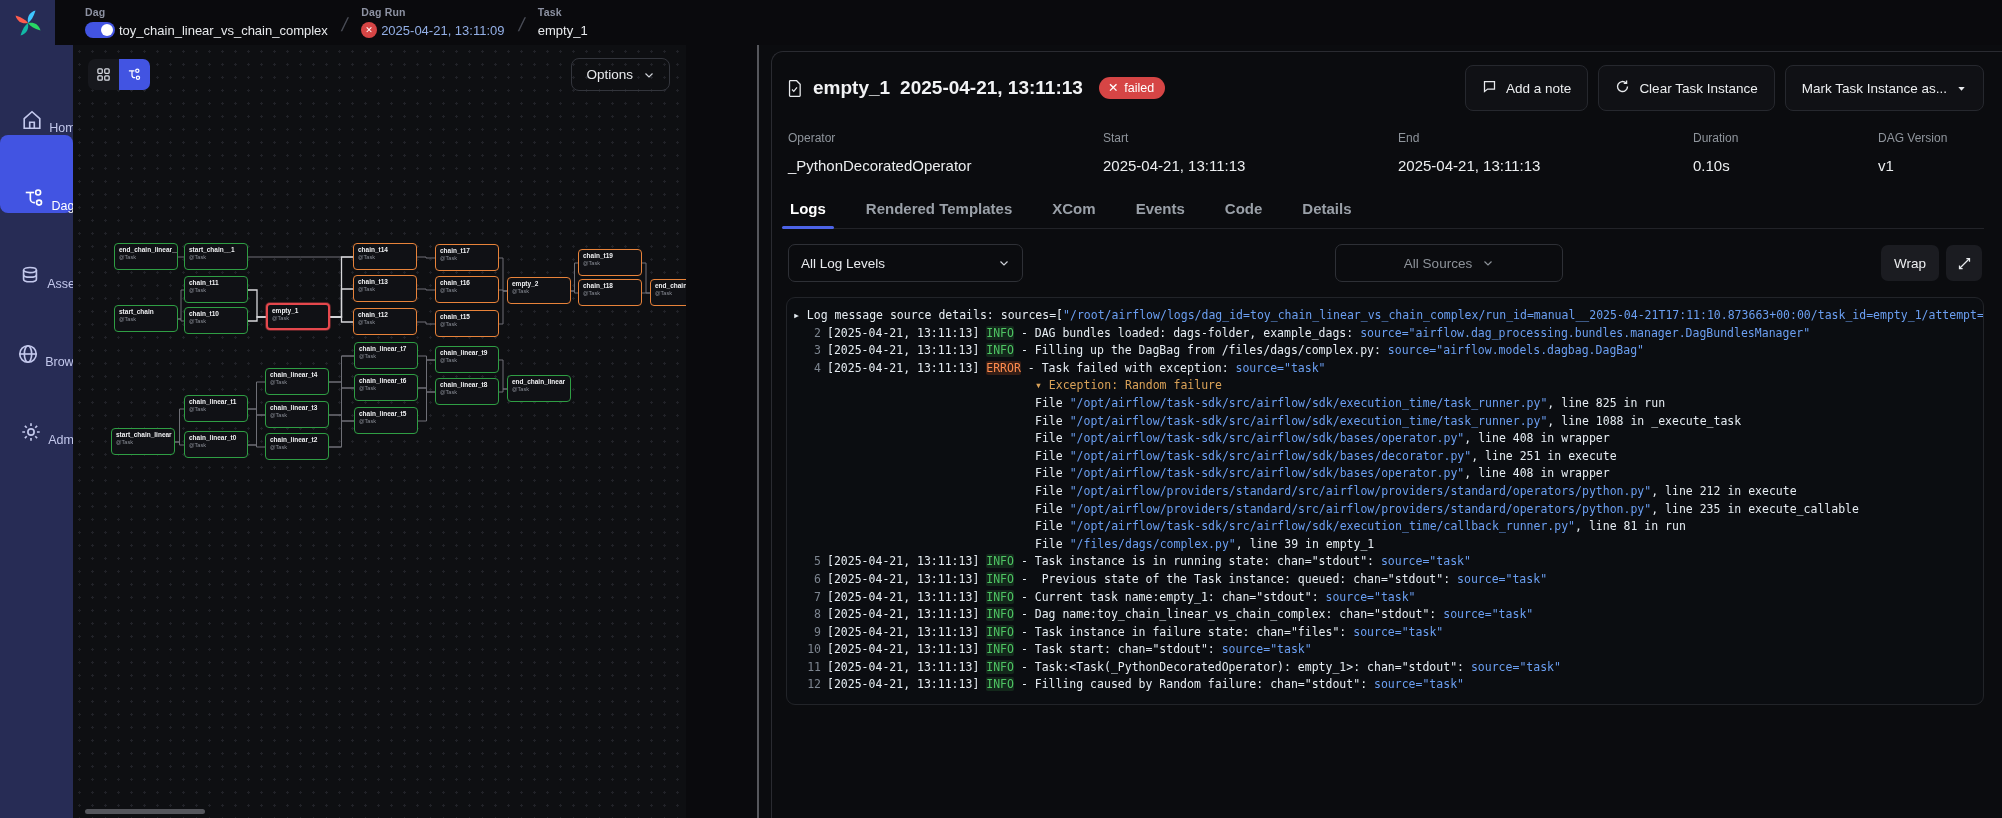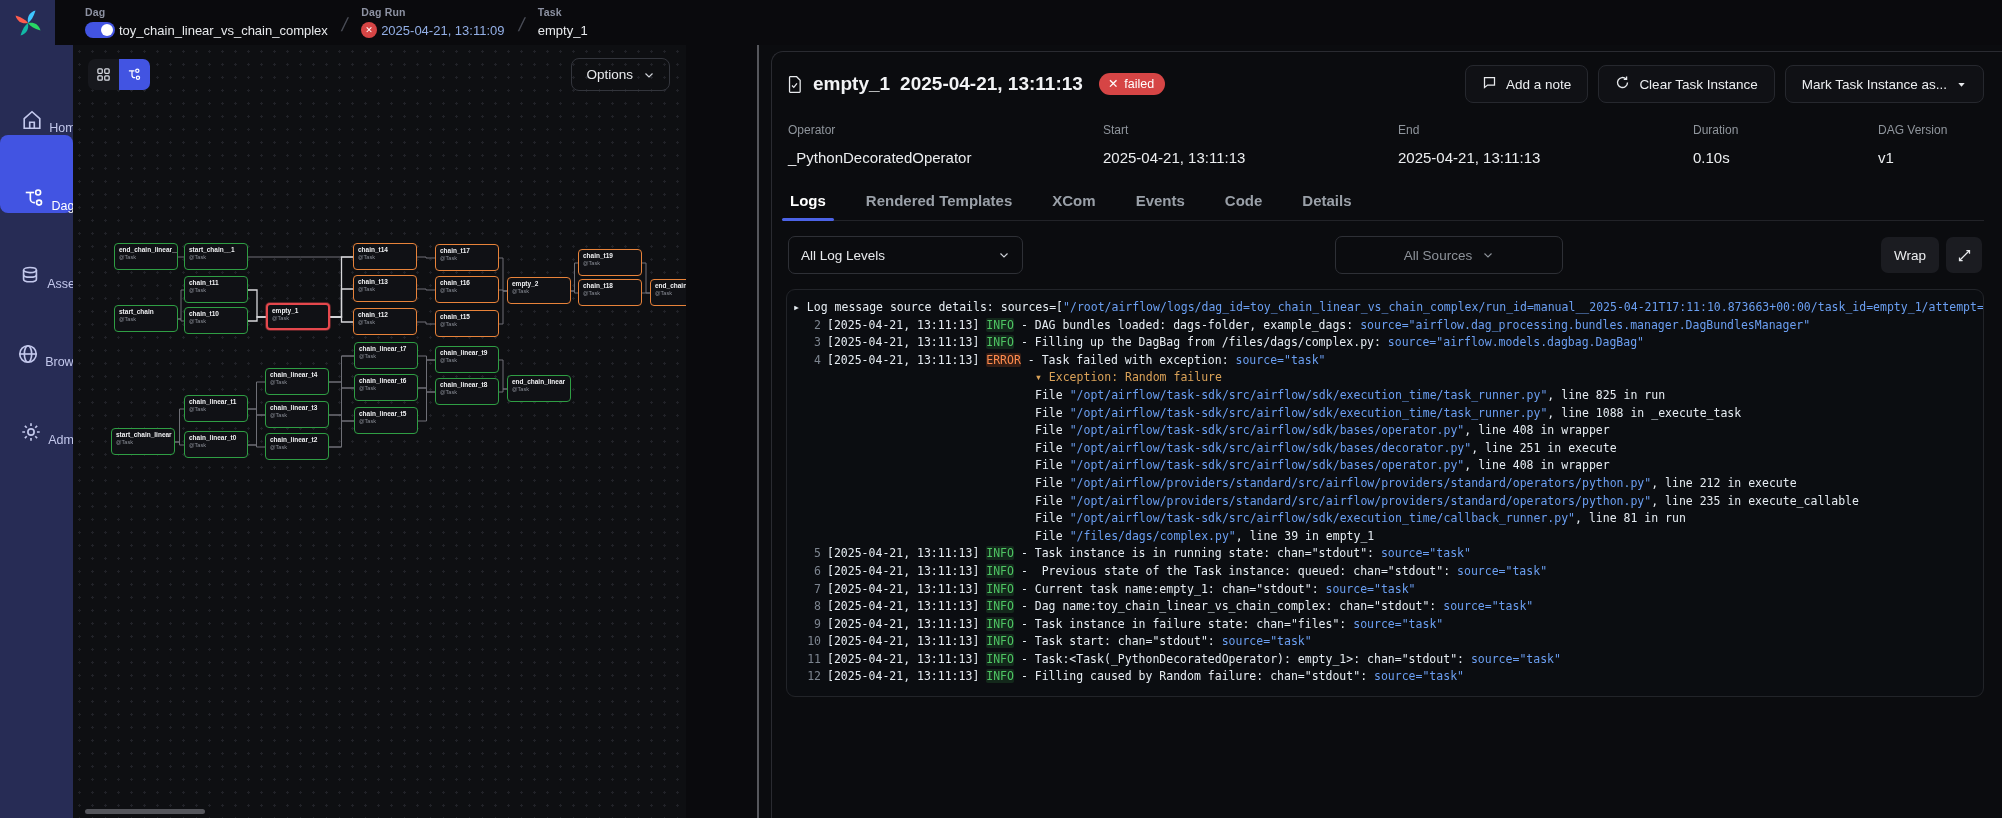--- a/index.html
+++ b/index.html
@@ -56,21 +56,21 @@
 
   
   #details { position:absolute; left:759px; top:45px; width:1243px; height:773px; background:#0b0c0f; }
   #details-inner { margin:6px 0 0 12px; height:767px; border-top:1px solid #2a2b31; border-left:1px solid #2a2b31; border-radius:12px 0 0 0; padding:0 18px 0 14px; }
   #ti-header { display:flex; align-items:center; padding-top:13px; }
   #ti-title-group { display:flex; align-items:center; gap:10px; }
   #ti-title { font-size:19px; font-weight:700; color:#f2f3f5; }
   #ti-ts { font-size:19px; font-weight:700; color:#f2f3f5; }
   #ti-badge { background:#d64545; color:#fff; font-size:12.5px; border-radius:999px; padding:3px 11px 4px 9px; display:flex; align-items:center; gap:6px; margin-left:6px; }
   #ti-actions { margin-left:auto; display:flex; align-items:center; gap:10px; }
-  .act-btn { height:38px; display:flex; align-items:center; gap:9px; padding:0 16px; background:#101115; border:1px solid #26282e; border-radius:8px; color:#eceef0; font-size:13.5px; cursor:pointer; }
+  .act-btn { height:46px; display:flex; align-items:center; gap:9px; padding:0 16px; background:#101115; border:1px solid #26282e; border-radius:8px; color:#eceef0; font-size:13.5px; cursor:pointer; }
   #meta-row { display:grid; grid-template-columns:315px 295px 295px 185px 1fr; padding:20px 2px 8px 2px; }
   .meta-label { font-size:12px; color:#8f959c; margin-bottom:12px; }
   .meta-value { font-size:15px; color:#eceef0; }
   #tabs { display:flex; gap:36px; border-bottom:1px solid #222328; margin-top:10px; padding:0 2px; }
   .tab { font-size:15px; font-weight:700; color:#9aa0a8; padding:8px 2px 11px 2px; position:relative; cursor:pointer; white-space:nowrap; }
   .tab.active { color:#fff; }
   .tab.active::after { content:""; position:absolute; left:-6px; right:-6px; bottom:-1px; height:3px; background:#4c63e6; border-radius:2px; }
   #log-controls { display:flex; align-items:center; margin-top:15px; padding:0 2px; }
   .select-box { height:38px; border:1px solid #2e3036; border-radius:7px; display:flex; align-items:center; padding:0 12px; gap:10px; cursor:pointer; }
   #loglevel-select { width:235px; color:#e8eaed; font-size:13.5px; }

